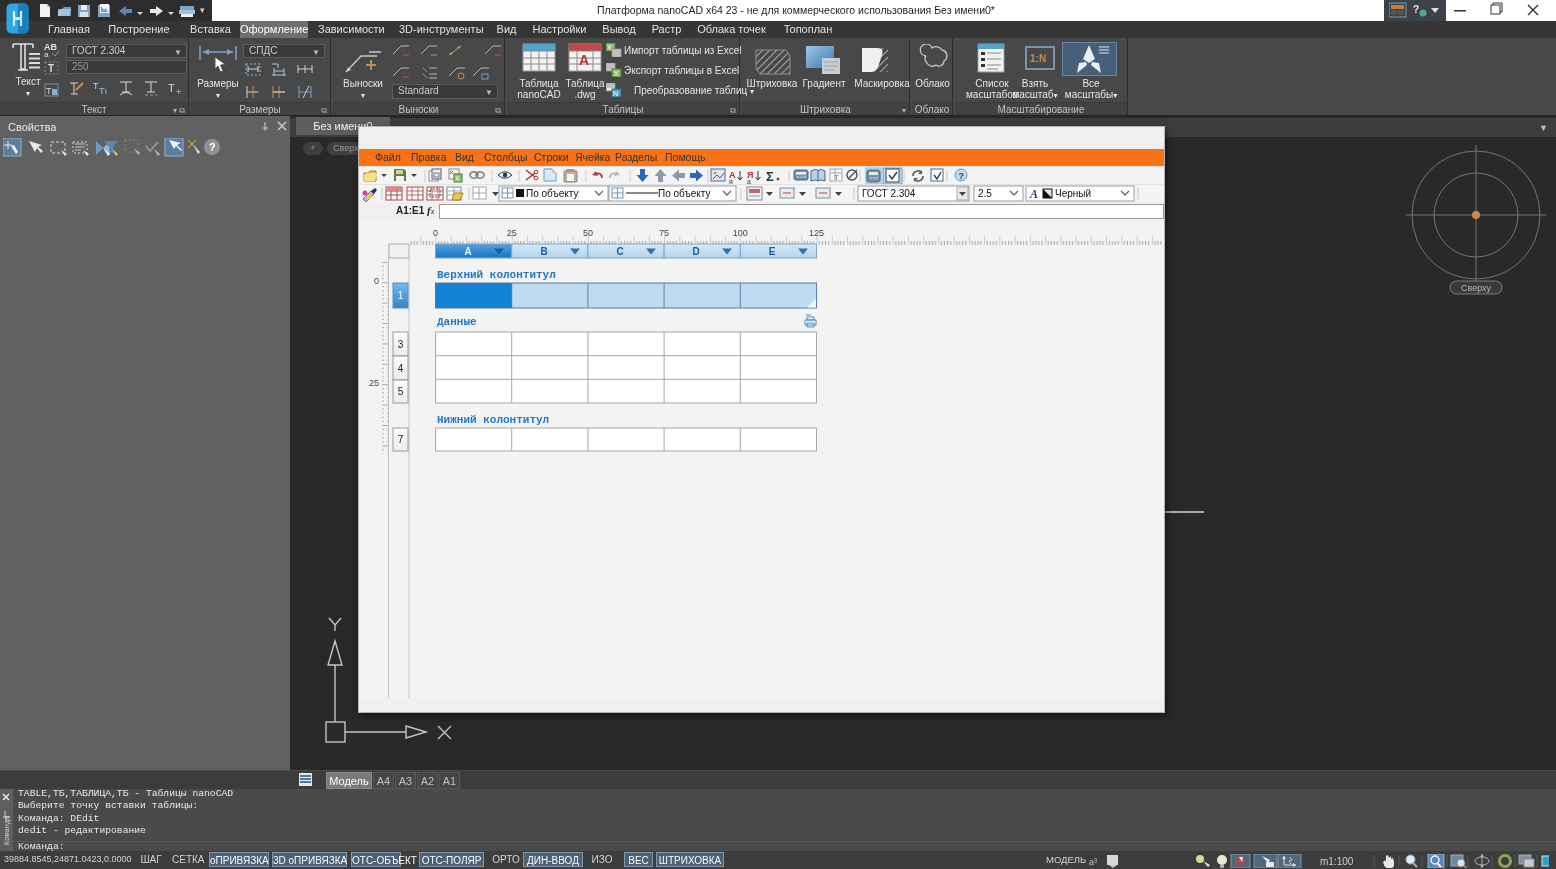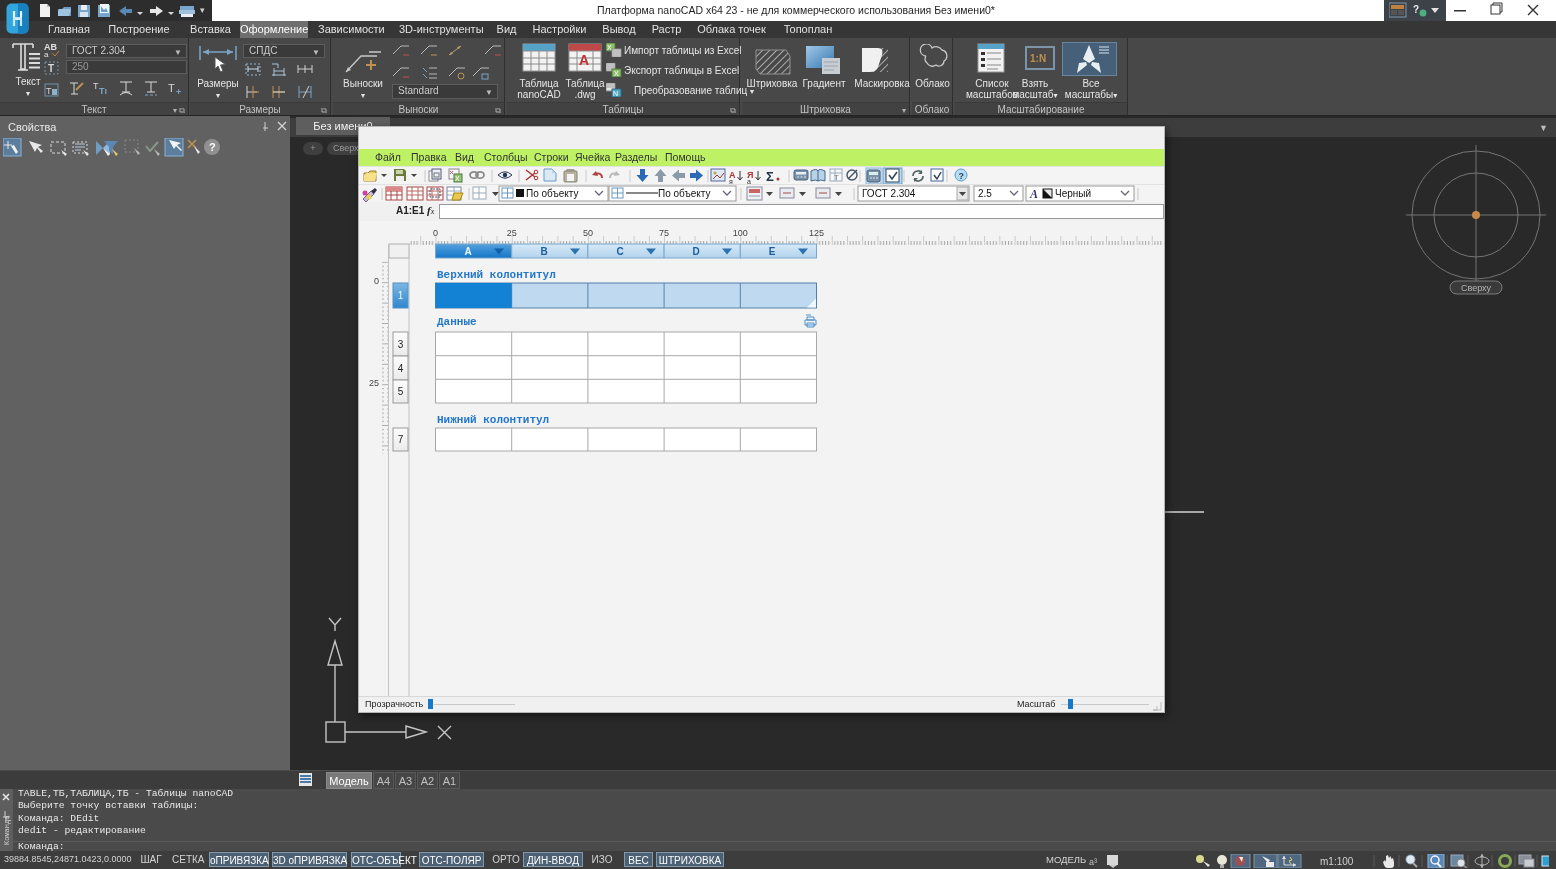--- a/index.html
+++ b/index.html
@@ -29,21 +29,21 @@
   #props { left:0; top:116px; width:290px; height:654px; background:#616161; }
   #props .ptitle { position:absolute; left:8px; top:5px; font-size:11px; color:#e8e8e8; }
   
   #dcanvas { left:290px; top:116px; width:1266px; height:654px; background:#292929; }
   #tabstrip { position:absolute; left:0; top:2px; width:1266px; height:19px; background:#3d3d3d; }
   #doctab { position:absolute; left:6px; top:1px; width:94px; height:18px; background:#5e5e5e; color:#f0f0f0; font-size:11px; line-height:18px; text-align:center; }
   .pill { position:absolute; background:#3f3f3f; border-radius:7px; color:#9a9a9a; font-size:9px; text-align:center; }
   
   #dialog { left:358px; top:126px; width:807px; height:587px; background:#f0f0f0; border:1px solid #b5b5b5; box-shadow:2px 3px 8px rgba(0,0,0,.5); z-index:20; }
   #dtitle { position:absolute; left:0; top:0; width:100%; height:22px; background:#f7f7f7; }
-  #dmenu { position:absolute; left:0; top:22px; width:100%; height:17px; background:#bef264; font-size:10.5px; color:#333; }
+  #dmenu { position:absolute; left:0; top:22px; width:100%; height:17px; background:#f97316; font-size:10.5px; color:#333; }
   #dmenu span { position:absolute; top:2px; }
   #dtool1 { position:absolute; left:0; top:39px; width:100%; height:18px; background:#f4f4f4; border-top:1px solid #e2e2e2; }
   #dtool2 { position:absolute; left:0; top:57px; width:100%; height:18px; background:#f4f4f4; border-top:1px solid #e2e2e2; }
   #dformula { position:absolute; left:0; top:75px; width:100%; height:19px; background:#f0f0f0; }
   #dcanvas2 { position:absolute; left:1px; top:94px; width:803px; height:477px; background:#f3f3f3; overflow:hidden; }
   #dstatus { position:absolute; left:0; bottom:1px; width:100%; height:15px; background:#f0f0f0; border-top:1px solid #d8d8d8; font-size:9px; color:#222; }
   
   #sheetbar { left:0; top:770px; width:1556px; height:19px; background:#3c3c3c; border-top:1px solid #4a4a4a; }
   .sheet { position:absolute; top:1px; height:17px; line-height:17px; font-size:11px; text-align:center; background:#464646; color:#c0c0c0; border:1px solid #585858; }
   #cmdline { left:0; top:789px; width:1556px; height:62px; overflow:hidden; background:#4a4a4a; font-family:"Liberation Mono", monospace; font-size:9.7px; color:#e8e8e8; }
@@ -881,24 +881,13 @@
    </g>
    <g font-size="10" text-anchor="middle" fill="#222">
      <text x="40.5" y="78" fill="#f4fafe">1</text>
           <text x="40.5" y="127">3</text>
           <text x="40.5" y="151">4</text>
           <text x="40.5" y="174">5</text>
           <text x="40.5" y="222">7</text>
    </g>
   </svg>
  </div>
- <div id="dstatus">
-   <span class="abs" style="left:6px;top:2px">Прозрачность</span>
-   <div class="abs" style="left:75px;top:7px;width:81px;height:1px;background:#c8c8c8"></div>
-   <div class="abs" style="left:69px;top:2px;width:5px;height:10px;background:#1878c8"></div>
-   <span class="abs" style="left:658px;top:2px">Масштаб</span>
-   <div class="abs" style="left:702px;top:7px;width:88px;height:1px;background:#c8c8c8"></div>
-   <div class="abs" style="left:709px;top:2px;width:5px;height:10px;background:#1878c8"></div>
-   <svg class="abs" style="right:1px;top:4px" width="11" height="11">
-        <path d="M9 1 v8 h-8 M5 5 v4 h-4" fill="none" stroke="#b8b8b8"></path>
-      </svg>
- </div>
 </div>
 
 </body></html>

